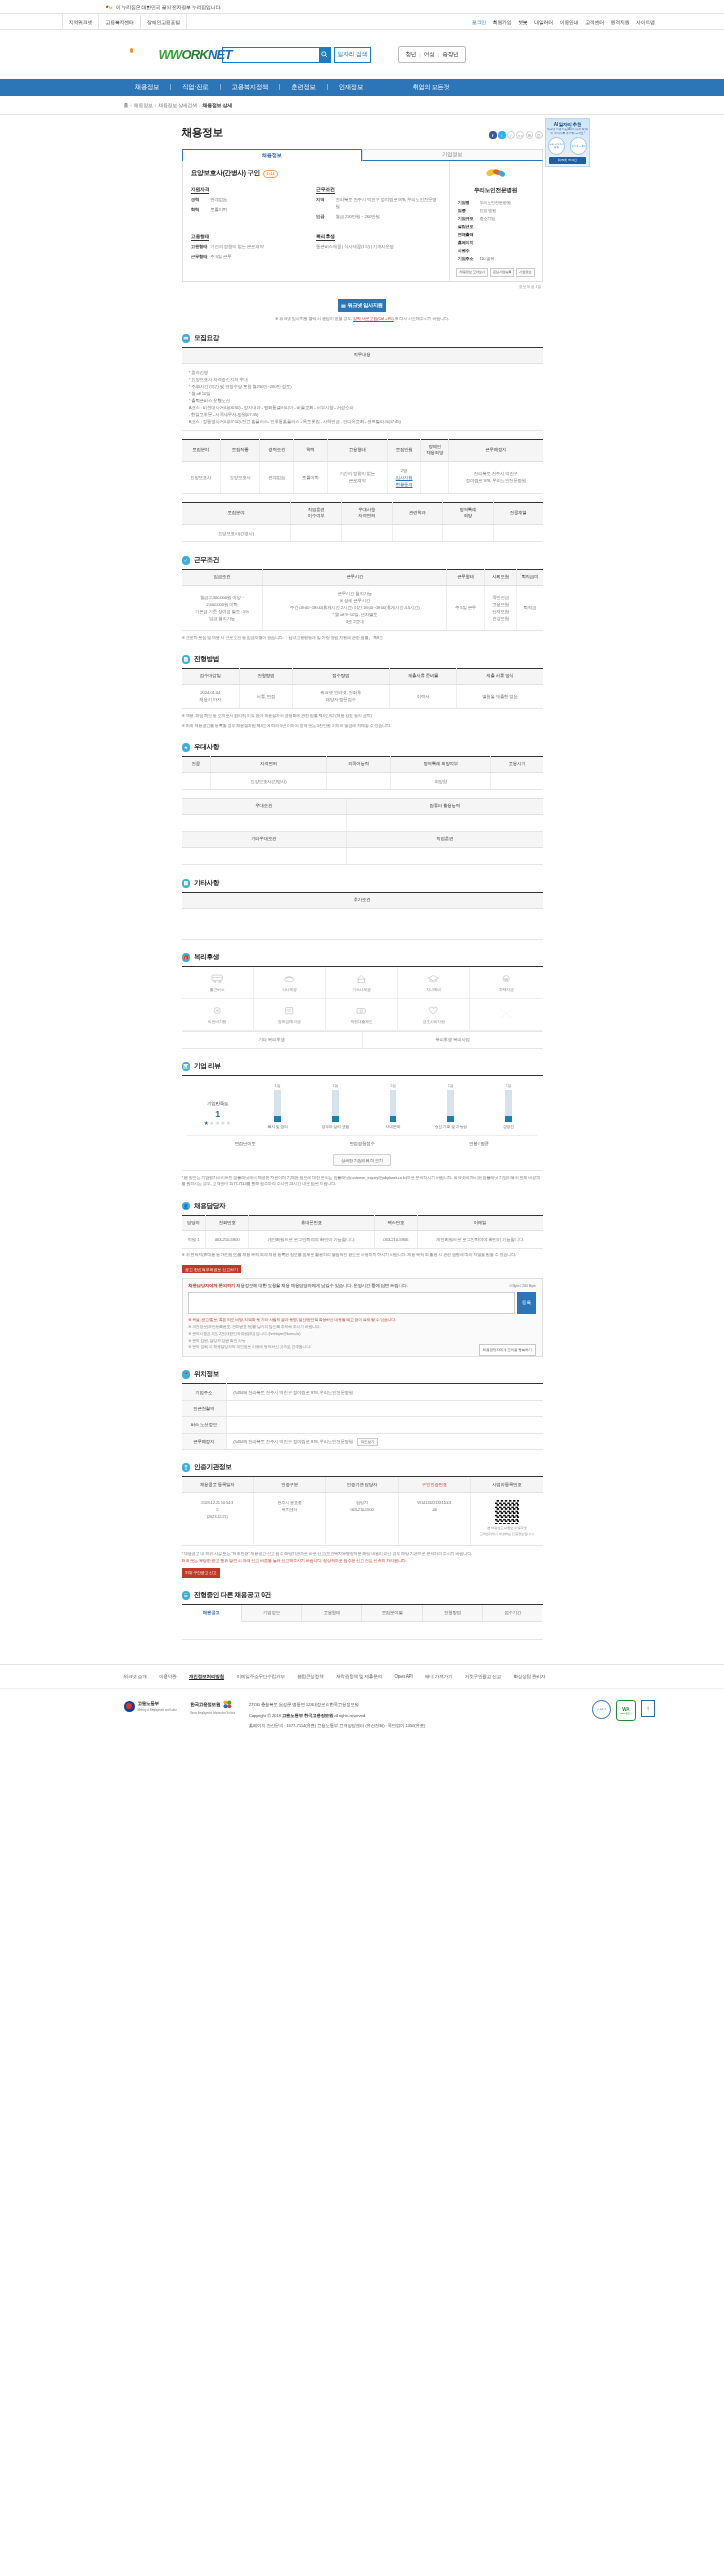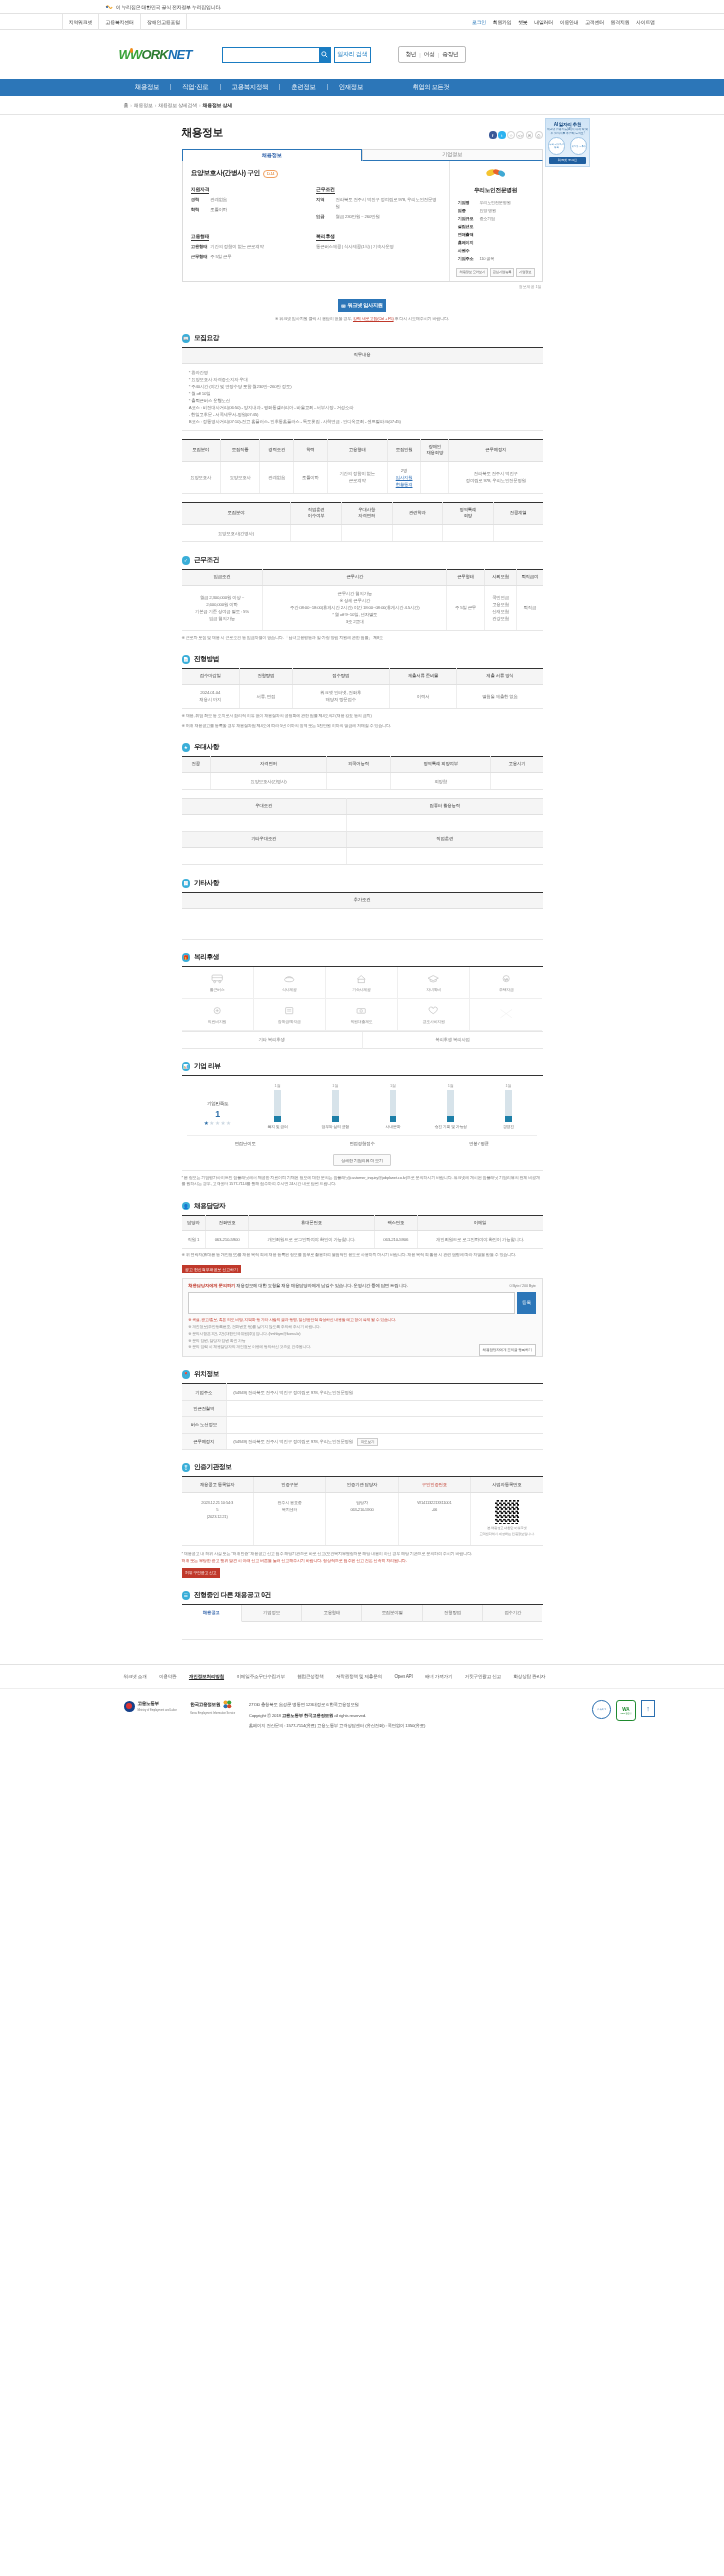--- a/index.html
+++ b/index.html
@@ -33,21 +33,21 @@
   .util-left a:last-child { border-right:0.5px solid #e5e5e5; }
   .util-right { margin-left:auto; display:flex; gap:6.7px; padding-right:7.7px; }
   .util-right a { font-size:4.9px; color:#333; letter-spacing:-0.2px;}
   .util-right a.login { color:#1a6fb5; }
 
   
   .headmain { height:49px; }
   .headmain .row { width:601px; margin:0 auto; display:flex; align-items:center; height:49px; padding-left:57px;}
   .logo { width:82px; position:relative; }
   .logo-text { font-size:13px; font-weight:bold; font-style:italic; letter-spacing:-0.8px; }
-  .logo-text .w { color:#3aa33a; }
+  .logo-text .w { color:#3aa33a;margin-left:40px; }
   .logo-text .rk { color:#2e7d32; }
   .logo-text .n { color:#1a6fb5; }
   .logo-dot { width:3.1px;height:4.6px;background:#f08c1a;border-radius:50%;position:absolute;left:11.3px;top:1px;}
   .searchbox { display:flex; align-items:center; margin-left:21.6px; }
   .searchbox input {
     width:97px; height:16px; border:1px solid #1a7cc2; border-right:0;
     padding:0 4.1px; font-size:5.7px; outline:none;
   }
   .search-btn {
     width:12px;height:16px;background:#1a7cc2;border:1px solid #1a7cc2;border-left:0;

